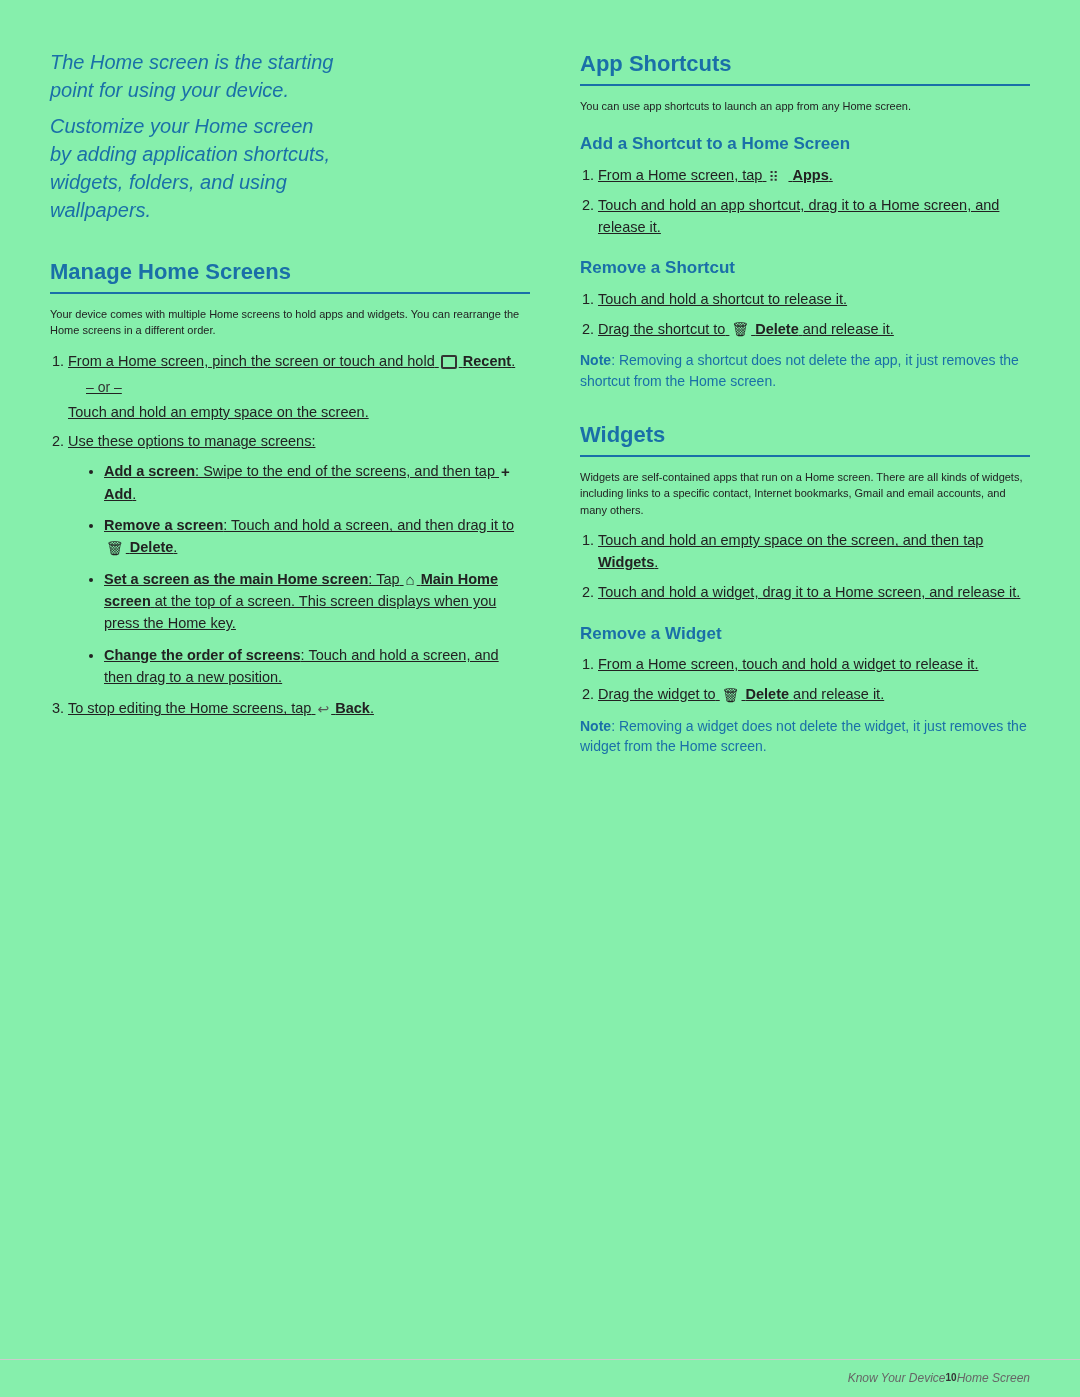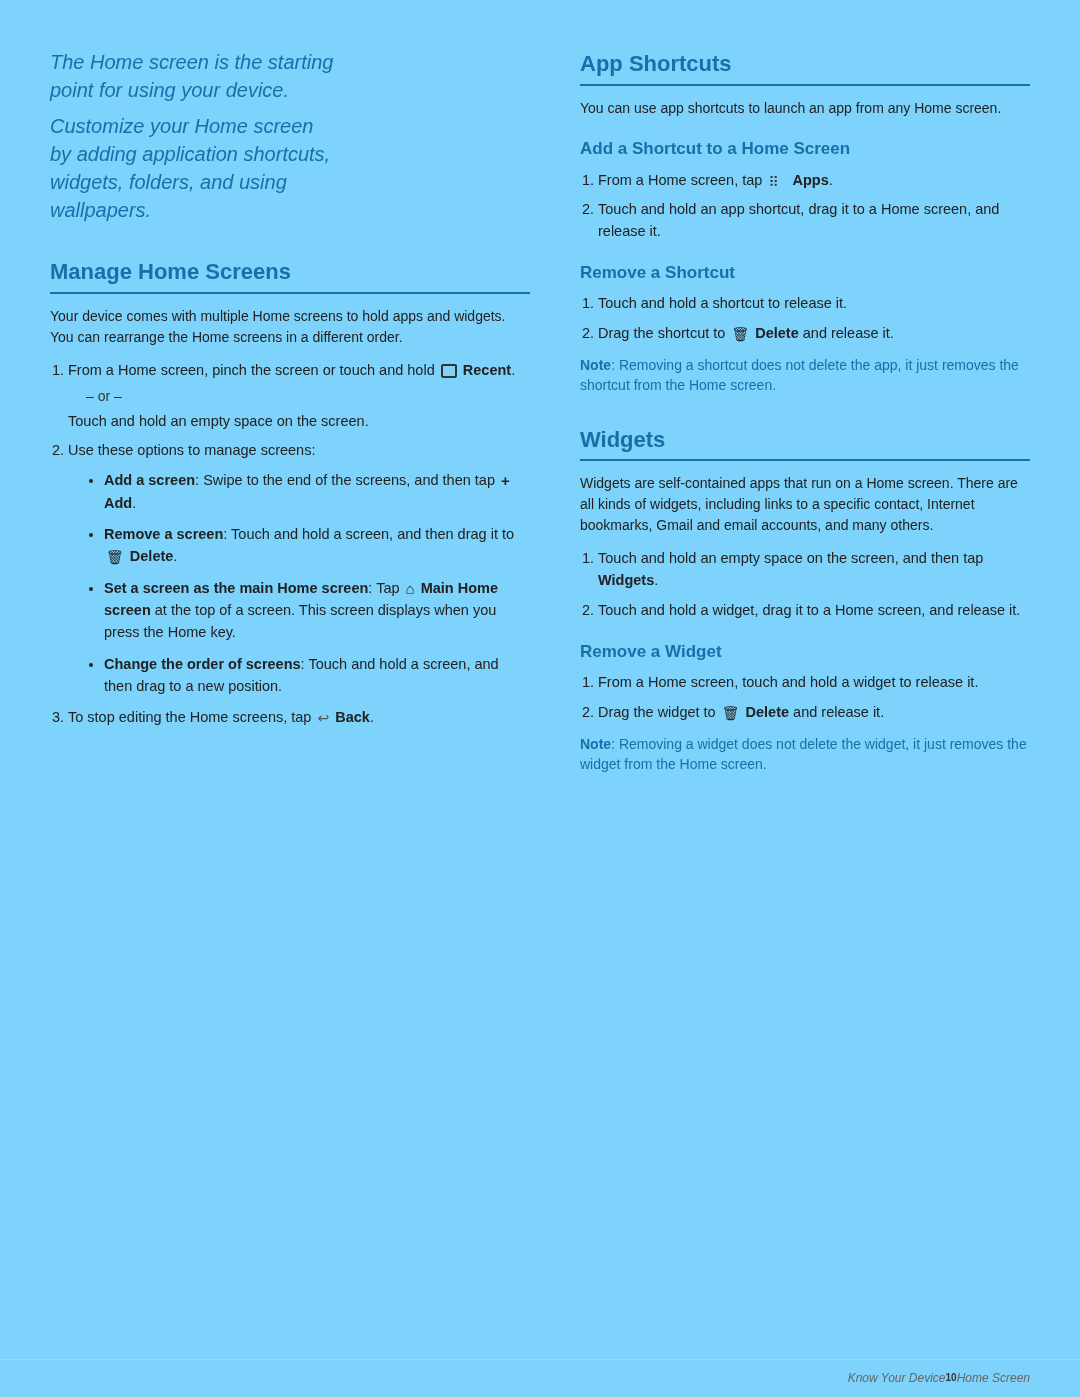--- a/index.html
+++ b/index.html
@@ -10,21 +10,21 @@
       min-height: 1397px;
       position: relative;
       color: #222222;
       font-size: 15px;
       line-height: 1.45;
     }
 
     .page {
       width: 1080px;
       min-height: 1397px;
-      background: #7dd3fc;
+      background: #86efac;
       display: flex;
       flex-direction: column;
     }
 
     .content-area {
       display: flex;
       flex-direction: row;
       flex: 1;
       padding: 48px 50px 80px 50px;
       gap: 50px;
@@ -68,36 +68,37 @@
 
     .sub-heading {
       font-size: 17px;
       font-weight: bold;
       color: #1a6fa8;
       margin-bottom: 8px;
       margin-top: 18px;
     }
 
     .section-text {
-      font-size: 14px;
+      font-size: 11px;
       line-height: 1.5;
       color: #222;
       margin-bottom: 12px;
     }
 
     
     ol.main-list {
       padding-left: 18px;
       margin-bottom: 10px;
     }
 
     ol.main-list > li {
       font-size: 14.5px;
       line-height: 1.5;
       margin-bottom: 8px;
+      text-decoration: underline;
     }
 
     
     ul.bullet-list {
       padding-left: 20px;
       margin: 8px 0 8px 16px;
       list-style: disc;
     }
 
     ul.bullet-list li {

